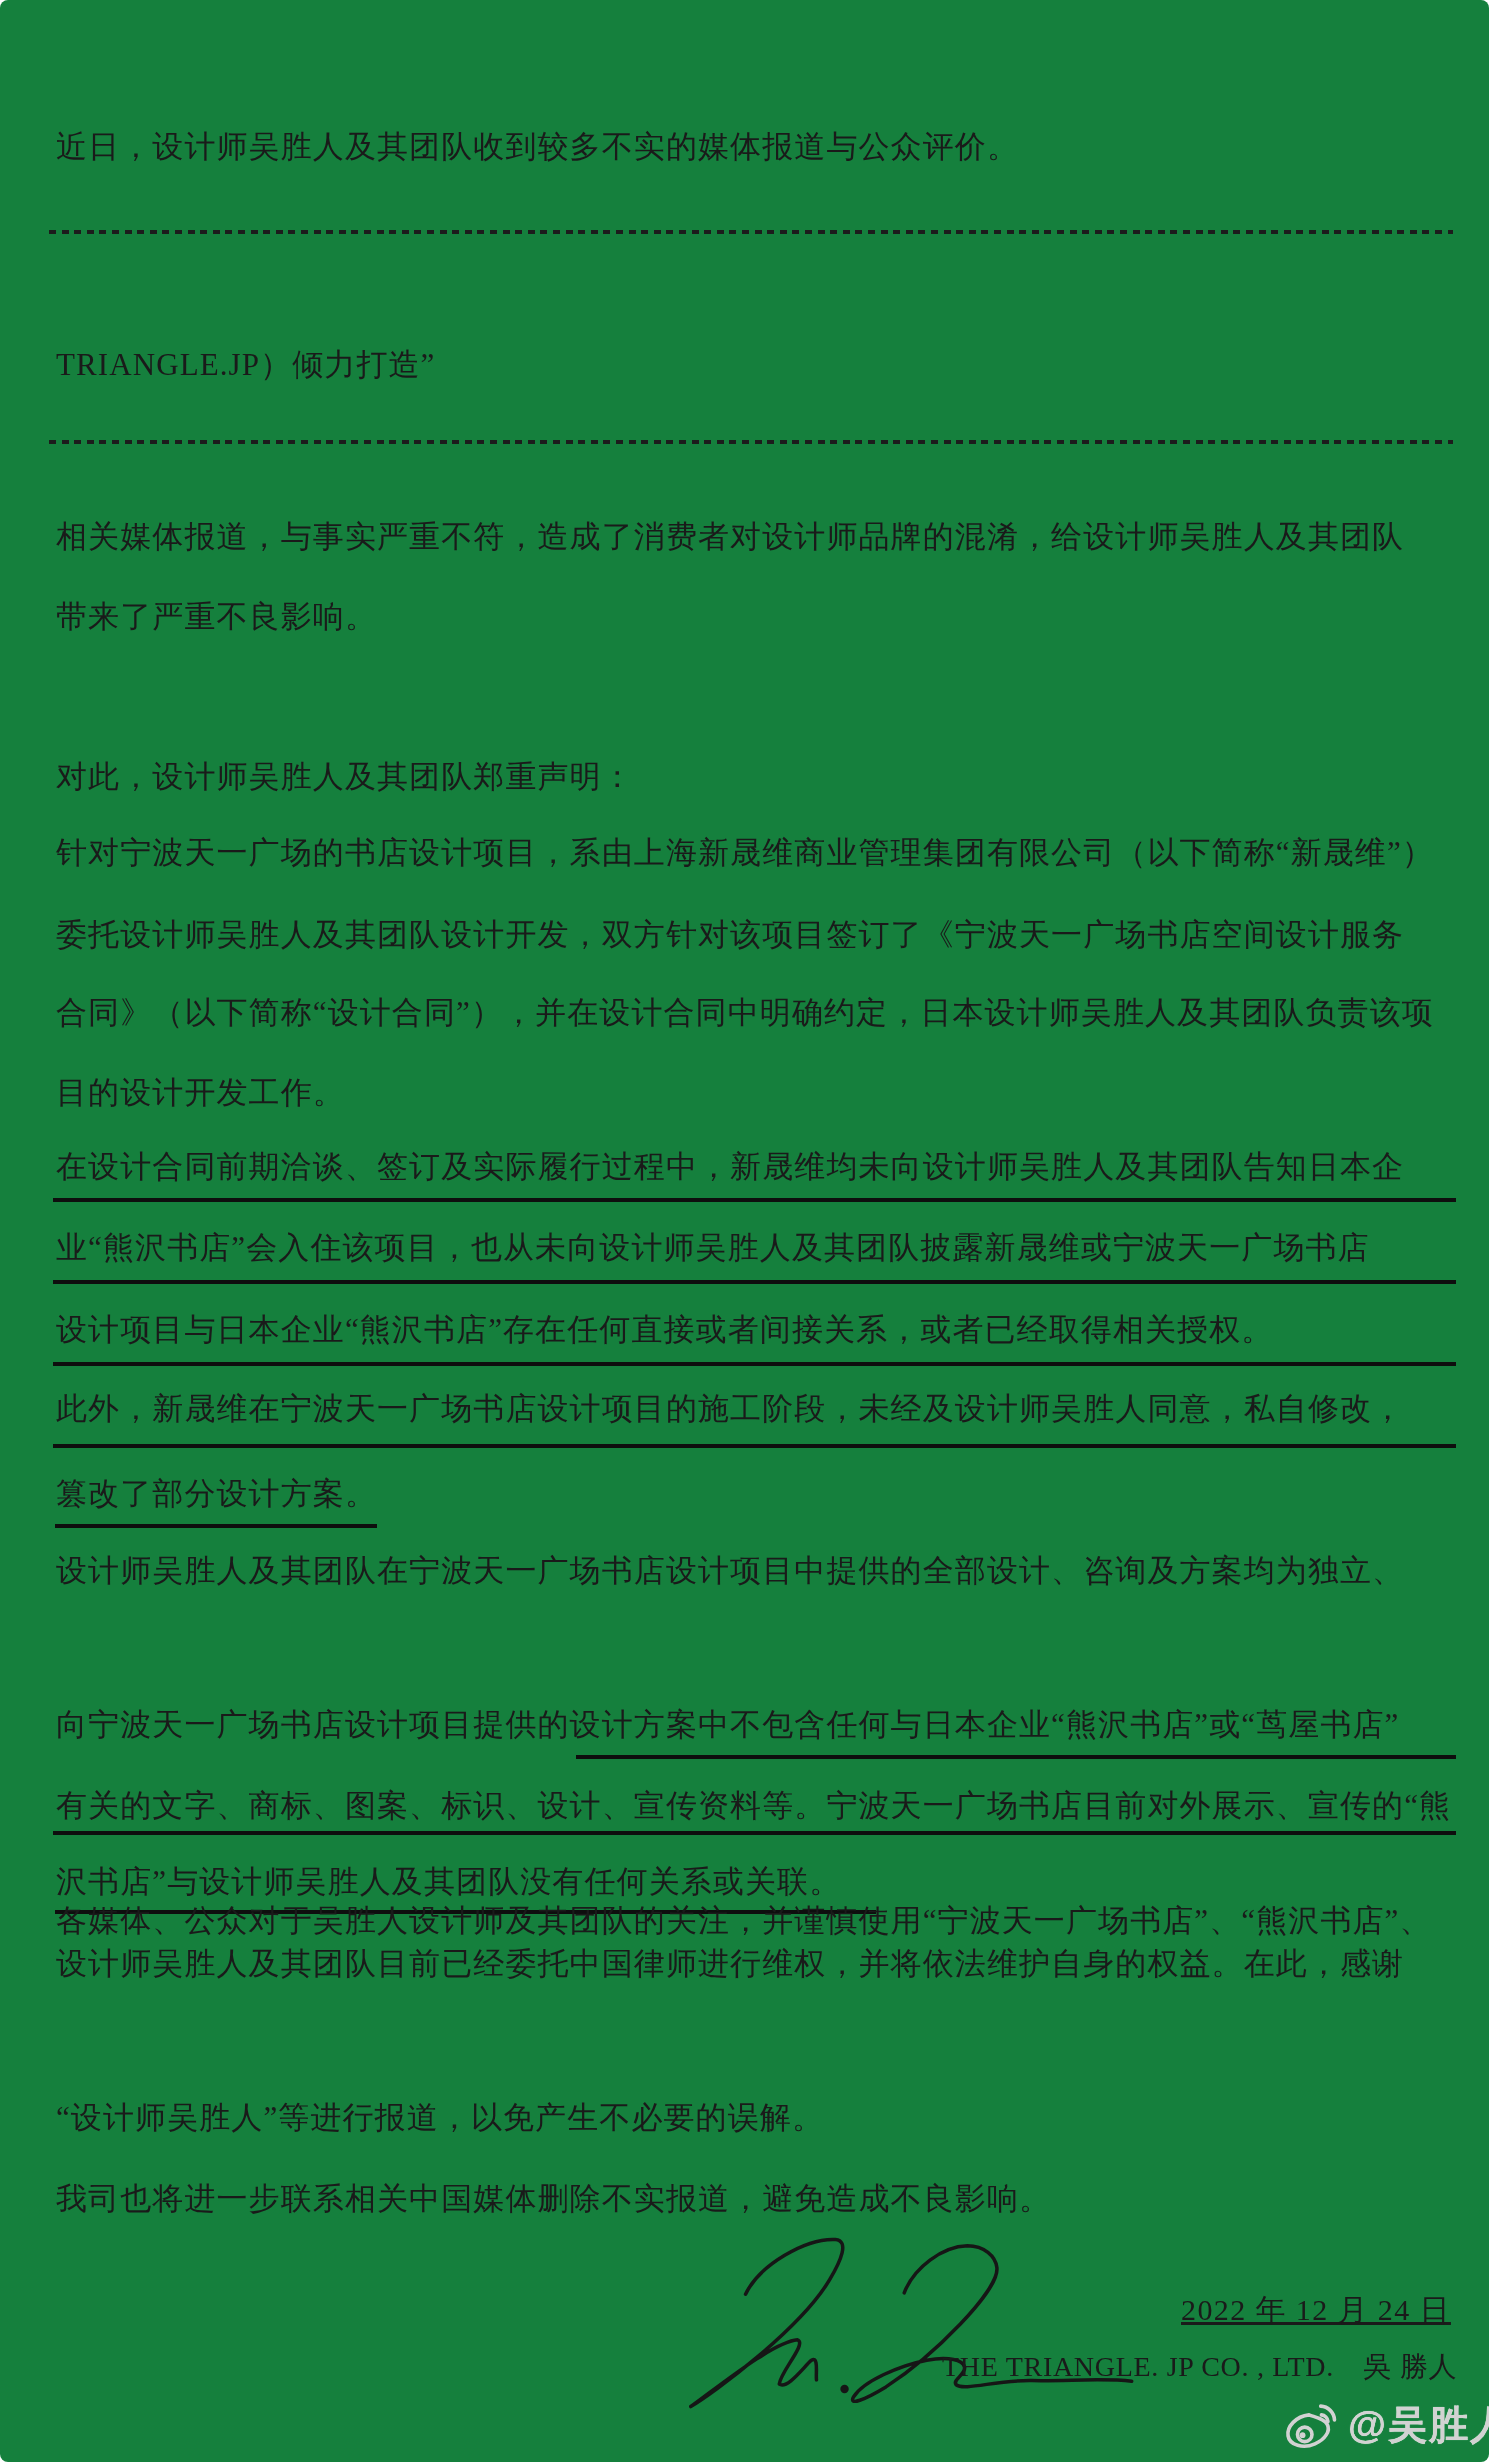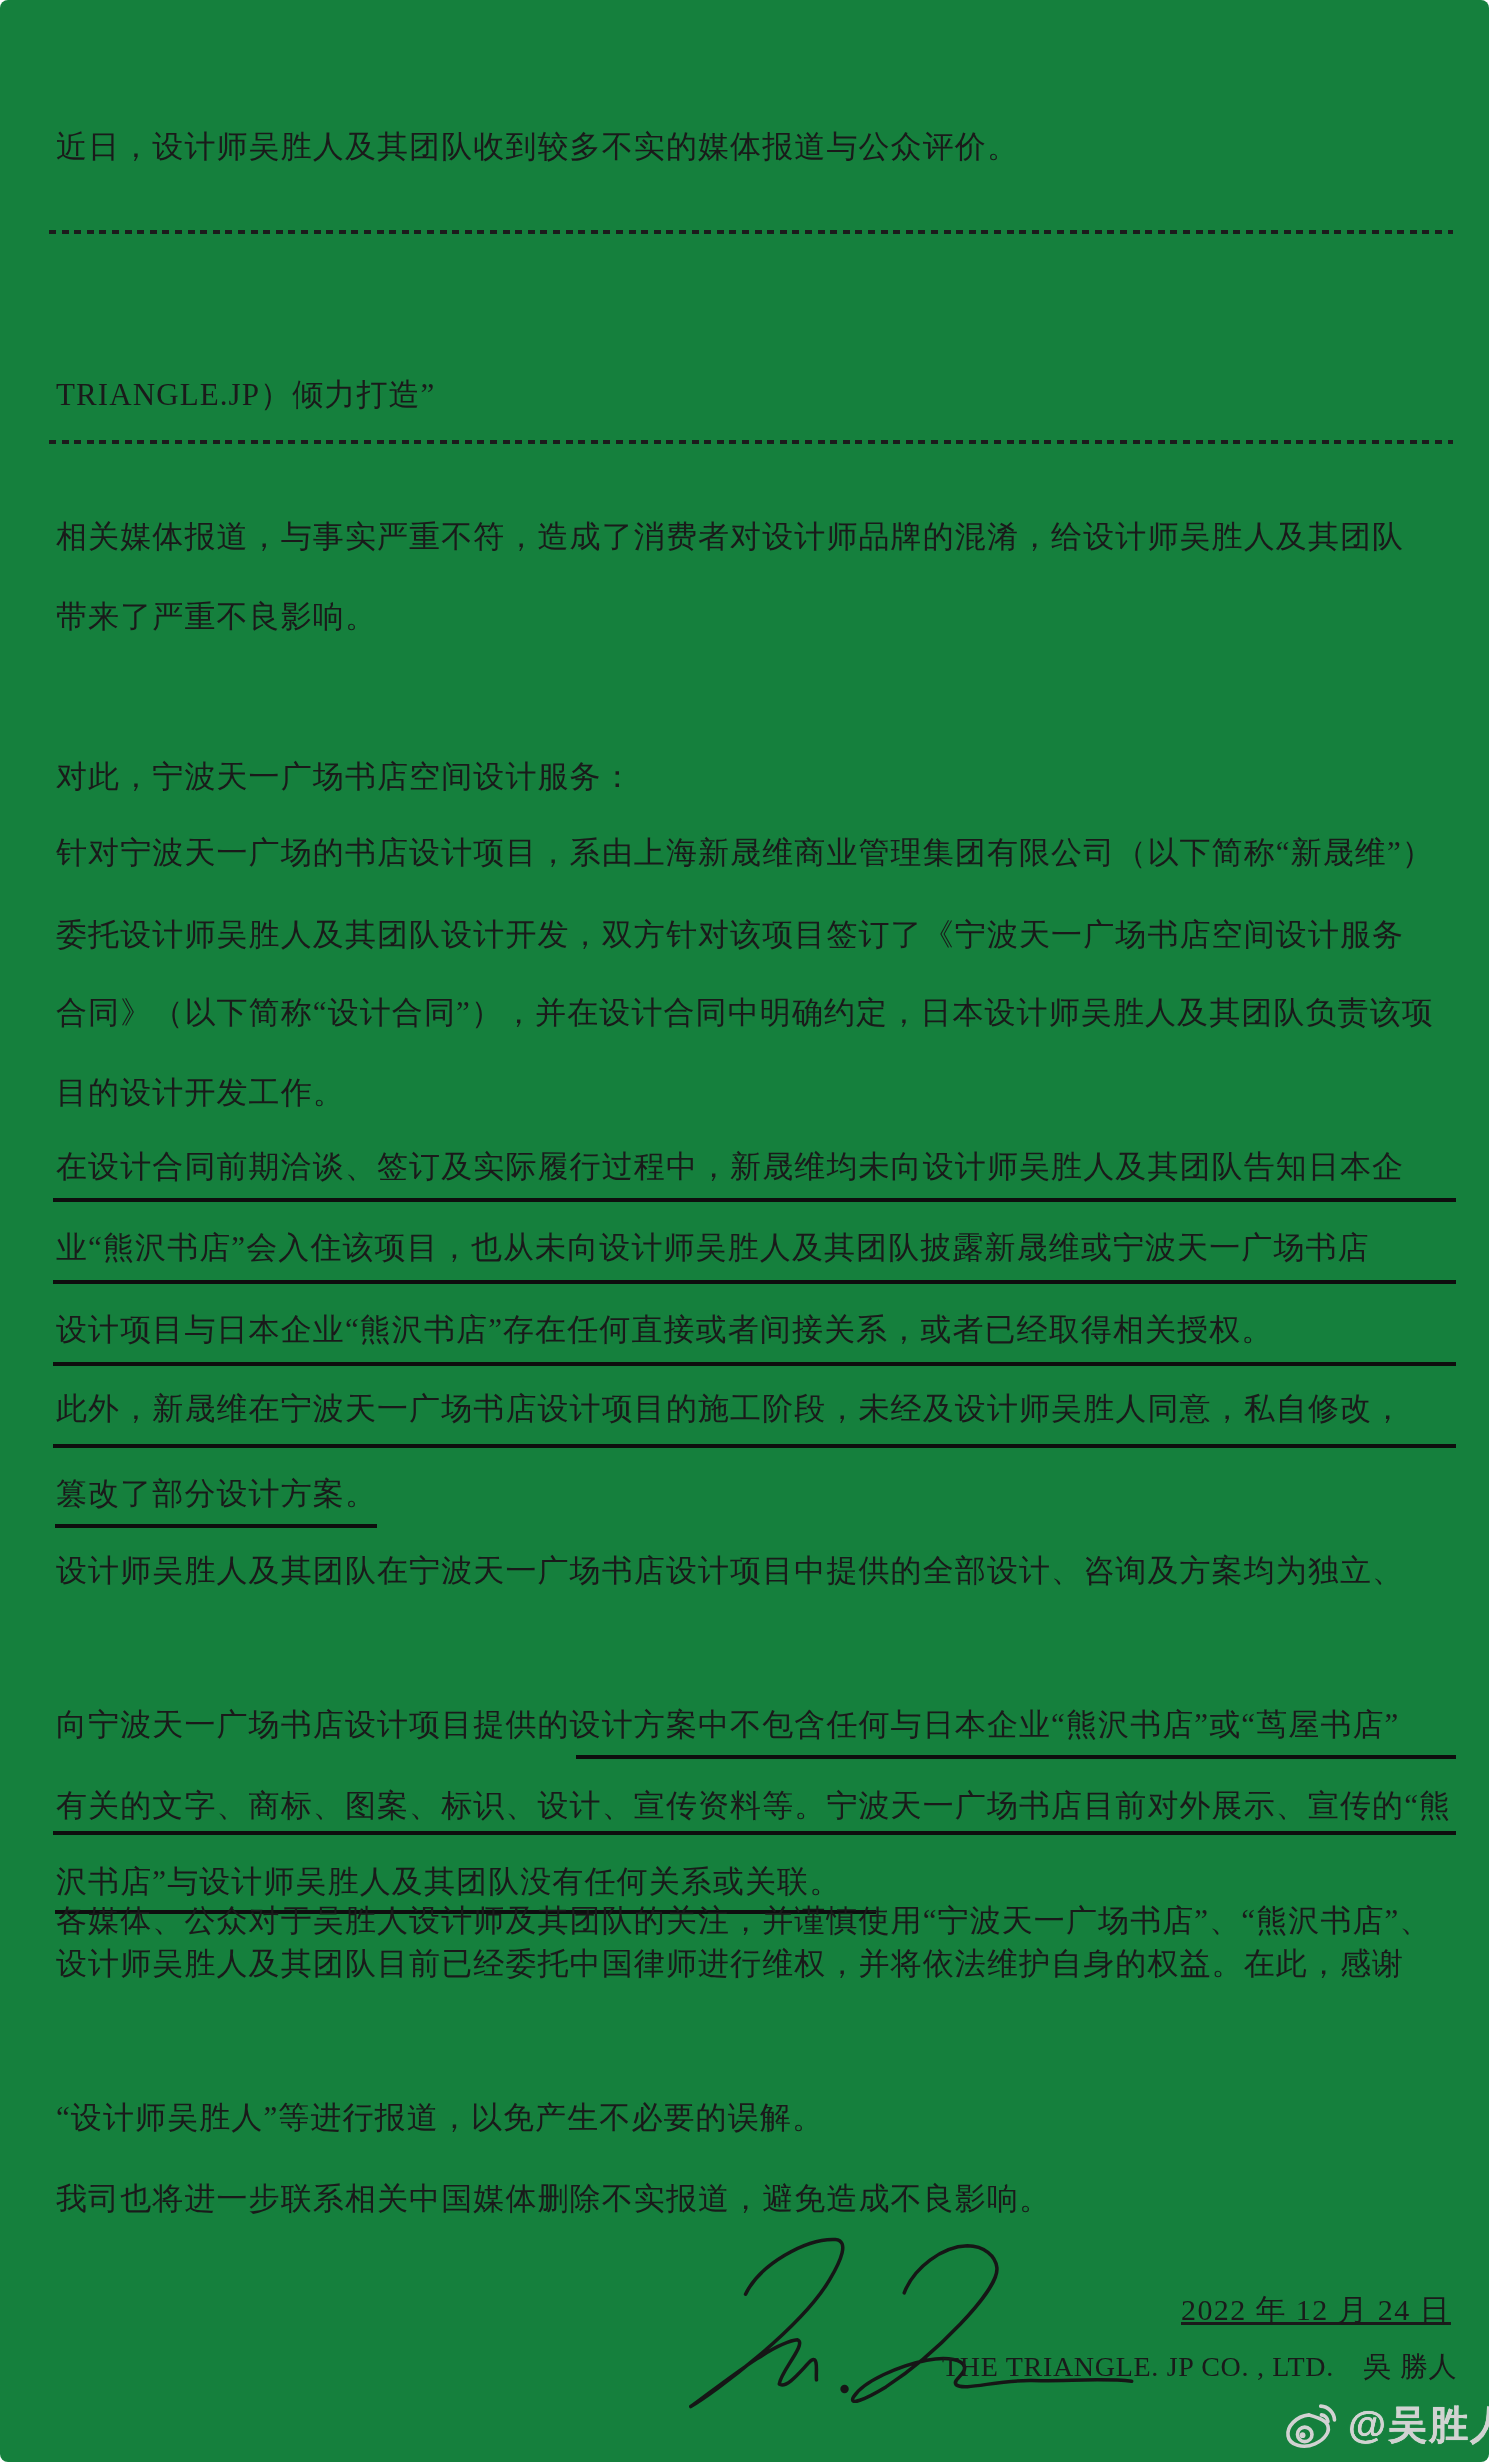--- a/index.html
+++ b/index.html
@@ -79,28 +79,28 @@
 </style>
 </head>
 <body>
 
 <div class="page">
 
   <p class="ln" style="top:130px">近日，设计师吴胜人及其团队收到较多不实的媒体报道与公众评价。</p>
 
   <div class="dash" style="top:230px"></div>
 
-  <p class="ln" style="top:378px">TRIANGLE.JP）倾力打造”</p>
+  <p class="ln" style="top:348px">TRIANGLE.JP）倾力打造”</p>
 
   <div class="dash" style="top:440px"></div>
 
   <p class="ln" style="top:520px">相关媒体报道，与事实严重不符，造成了消费者对设计师品牌的混淆，给设计师吴胜人及其团队</p>
   <p class="ln" style="top:600px">带来了严重不良影响。</p>
 
-  <p class="ln" style="top:760px">对此，宁波天一广场书店空间设计服务：</p>
+  <p class="ln" style="top:760px">对此，设计师吴胜人及其团队郑重声明：</p>
   <p class="ln" style="top:836px">针对宁波天一广场的书店设计项目，系由上海新晟维商业管理集团有限公司（以下简称“新晟维”）</p>
   <p class="ln" style="top:918px">委托设计师吴胜人及其团队设计开发，双方针对该项目签订了《宁波天一广场书店空间设计服务</p>
   <p class="ln" style="top:996px">合同》（以下简称“设计合同”），并在设计合同中明确约定，日本设计师吴胜人及其团队负责该项</p>
   <p class="ln" style="top:1076px">目的设计开发工作。</p>
 
   <p class="ln" style="top:1150px">在设计合同前期洽谈、签订及实际履行过程中，新晟维均未向设计师吴胜人及其团队告知日本企</p>
   <div class="rule" style="top:1198px;left:53px;width:1403px"></div>
 
   <p class="ln" style="top:1231px">业“熊沢书店”会入住该项目，也从未向设计师吴胜人及其团队披露新晟维或宁波天一广场书店</p>
   <div class="rule" style="top:1280px;left:53px;width:1403px"></div>

